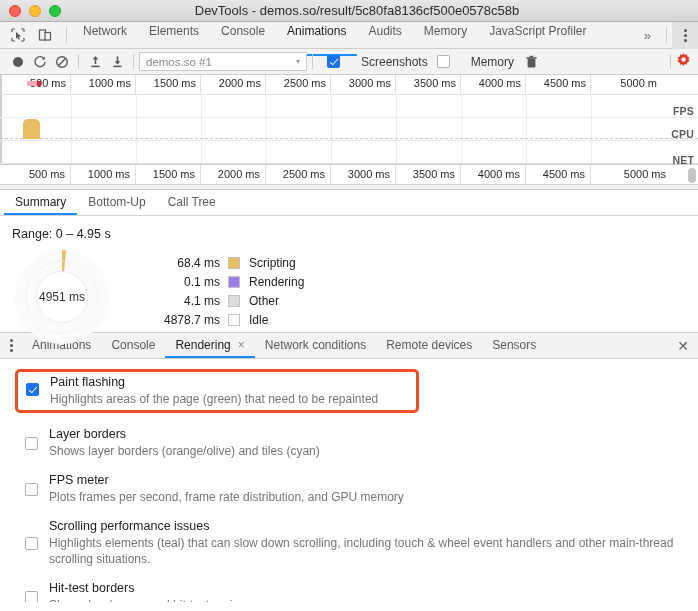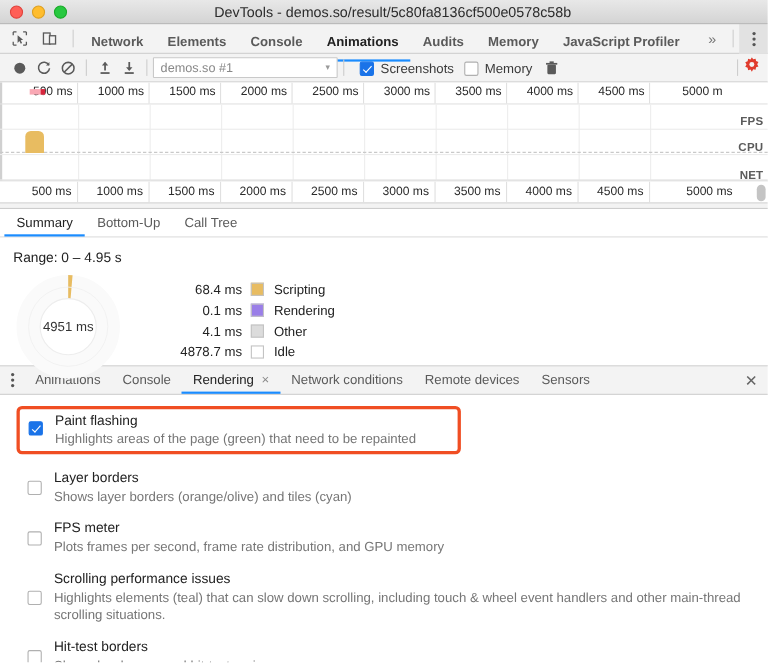--- a/index.html
+++ b/index.html
@@ -36,25 +36,24 @@
     height: 27px;
     background: #f3f3f3;
     border-bottom: 1px solid #cdcdcd;
     display: flex; align-items: stretch;
   }
   .tb-icons { display: flex; align-items: center; padding: 0 6px 0 8px; gap: 7px; }
   .tb-icon { width: 20px; height: 20px; display: flex; align-items: center; justify-content: center; cursor: pointer; }
   .vsep { width: 1px; background: #cdcdcd; margin: 5px 5px; align-self: stretch; }
   .tabs { display: flex; align-items: stretch; flex: 1; }
   .tab {
-    display: flex; align-items: center; padding: 16px 11px;
+    display: flex; align-items: flex-end; padding: 16px 11px;
     font-size: 12px; color: #5a5a5a; cursor: pointer;
     border-bottom: 2px solid transparent;
     white-space: nowrap;
-    font-weight: bold;
   }
   .tab.active { color: #222; border-bottom-color: #1a8cff; }
   .tb-right { display: flex; align-items: center; }
   .chev { font-size: 13px; color: #777; padding: 0 10px; cursor: pointer; }
   .kebab-btn {
     width: 26px; height: 27px; background: #e2e2e2;
     display: flex; align-items: center; justify-content: center; cursor: pointer;
   }
   .kdots { display: flex; flex-direction: column; gap: 2px; }
   .kdots i { width: 3px; height: 3px; border-radius: 50%; background: #555; display:block; }
@@ -67,21 +66,21 @@
   }
   .pf-ico { width: 22px; height: 22px; display:flex; align-items:center; justify-content:center; cursor:pointer; color:#5a5a5a; }
   .combo {
     height: 19px; border: 1px solid #c9c9c9; background: #fff;
     display: flex; align-items: center; width: 168px;
     font-size: 11.5px; color: #888; padding-left: 6px; cursor: pointer;
     border-radius: 1px;
   }
   .combo .cval { flex: 1; }
   .combo .carr { font-size: 8px; color: #999; padding-right: 6px; }
-  .cbx { display: flex; align-items: flex-end; gap: 6px; margin-left: 9px; cursor: pointer; font-size: 12px; color: #3a3a3a; }
+  .cbx { display: flex; align-items: flex-start; gap: 21px; margin-left: 9px; cursor: pointer; font-size: 12px; color: #3a3a3a; }
   .box {
     width: 13px; height: 13px; border: 1px solid #b0b0b0;
     background: #fff; border-radius: 2px; display:inline-block;
     position: relative; flex: none;
   }
   .box.on { background: #1a73e8; border-color: #1a73e8; }
   .box.on::after {
     content: ""; position: absolute; left: 4px; top: 1px;
     width: 3px; height: 7px; border: solid #fff;
     border-width: 0 1.6px 1.6px 0; transform: rotate(42deg);

